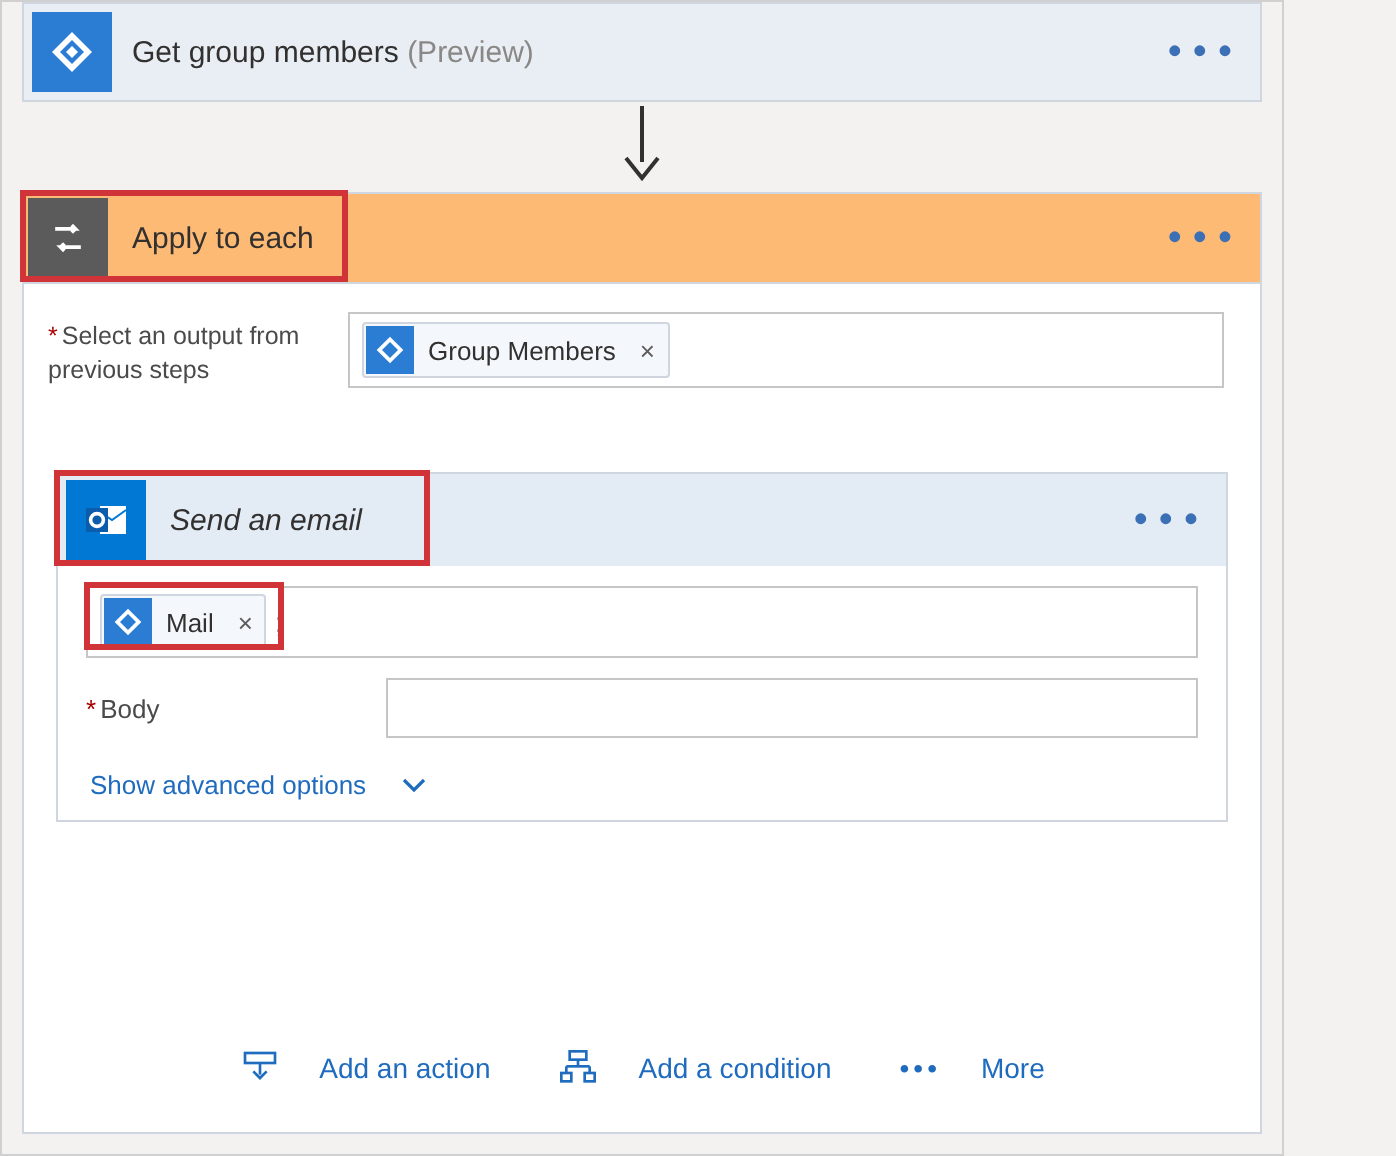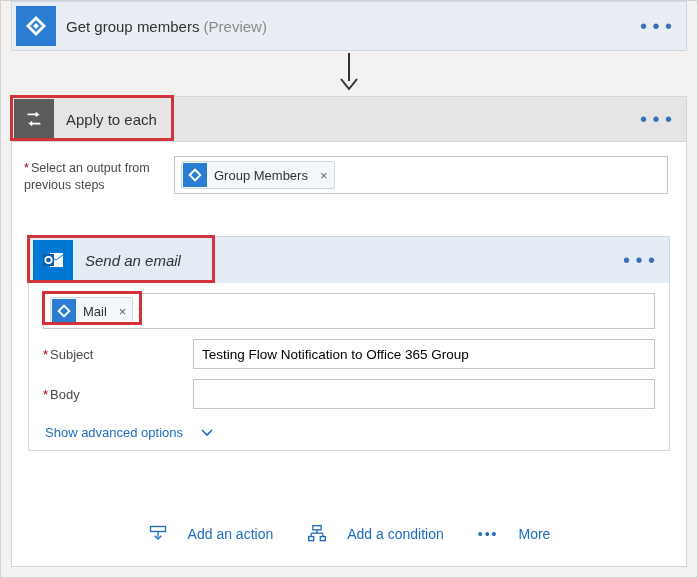--- a/index.html
+++ b/index.html
@@ -1,32 +1,32 @@
 <!DOCTYPE html>
 <html><head>
 <meta charset="utf-8">
 <style>
   html,body{margin:0;padding:0;font-family:"Segoe UI",Tahoma,sans-serif;font-size:14px;color:#323130;background:#f3f2f1;}
-  .canvas{width:698px;height:578px;position:relative;overflow:hidden;background:#f3f2f1;border:1px solid #d0d0d0;box-sizing:border-box;}
+  .canvas{width:642px;height:578px;position:relative;overflow:hidden;background:#f3f2f1;border:1px solid #d0d0d0;box-sizing:border-box;}
 
   
   .top-card{position:absolute;left:10px;top:0;right:10px;height:48px;background:#e9eef4;border:1px solid #cfd6df;display:flex;align-items:center;}
   .icon-tile{width:40px;height:40px;margin-left:4px;display:flex;align-items:center;justify-content:center;color:#fff;}
   .icon-tile.azure{background:#2B7CD3;}
   .icon-tile.outlook{background:#0078D4;}
   .top-card .title{margin-left:10px;font-size:15px;}
   .preview{color:#8a8886;}
   .dots{position:absolute;right:14px;top:50%;transform:translateY(-50%);color:#3b6fb6;font-size:20px;line-height:1;user-select:none;}
 
   
   .arrow-down{position:absolute;left:50%;top:52px;transform:translateX(-50%);}
 
   
   .apply-container{position:absolute;left:10px;right:10px;top:95px;bottom:10px;border:1px solid #cfd6df;background:#fff;}
-  .apply-header{height:44px;background:#e5e5e5;border-bottom:1px solid #cfd6df;display:flex;align-items:center;position:relative;}
+  .apply-header{height:44px;background:#fdba74;border-bottom:1px solid #cfd6df;display:flex;align-items:center;position:relative;}
   .loop-tile{width:40px;height:40px;margin-left:2px;background:#5b5b5b;display:flex;align-items:center;justify-content:center;color:#fff;}
   .apply-header .title{margin-left:12px;font-size:15px;}
   .red-box{position:absolute;border:3px solid #d13438;box-sizing:border-box;pointer-events:none;}
 
   .select-row{display:flex;align-items:flex-end;padding:14px 18px 8px 12px;}
   .select-label{width:150px;font-size:12.5px;color:#4a4a4a;line-height:1.35;padding-top:4px;}
   .req{color:#a80000;margin-right:2px;}
   .token-input{flex:1;border:1px solid #c8c6c4;min-height:30px;display:flex;align-items:center;padding:4px 6px;gap:6px;box-sizing:border-box;}
 
   .token{display:inline-flex;align-items:center;background:#f4f7fb;border:1px solid #cfd6df;height:26px;border-radius:2px;}
@@ -140,24 +140,20 @@
                 </span>
                 <span class="tk-label">Mail</span>
                 <span class="tk-x">×</span>
               </span>
               <span class="semi">;</span>
               <div class="red-box" style="left:-2px;top:-3px;width:100px;height:34px;"></div>
             </div>
           </div>
         </div>
         <div class="field-row">
-          <div class="lbl"><span class="req">*</span><span>Subject</span></div>
-          <div class="val"><input type="text" value="Testing Flow Notification to Office 365 Group" style=""></div>
-        </div>
-        <div class="field-row">
           <div class="lbl"><span class="req">*</span><span>Body</span></div>
           <div class="val"><input type="text" value="" style=""></div>
         </div>
         <div class="adv">
           <span>Show advanced options</span>
           <svg viewBox="0 0 12 12">
               <path d="M1 3l5 5 5-5" fill="none" stroke="#1f6cbf" stroke-width="1.6"></path>
             </svg>
         </div>
       </div>

